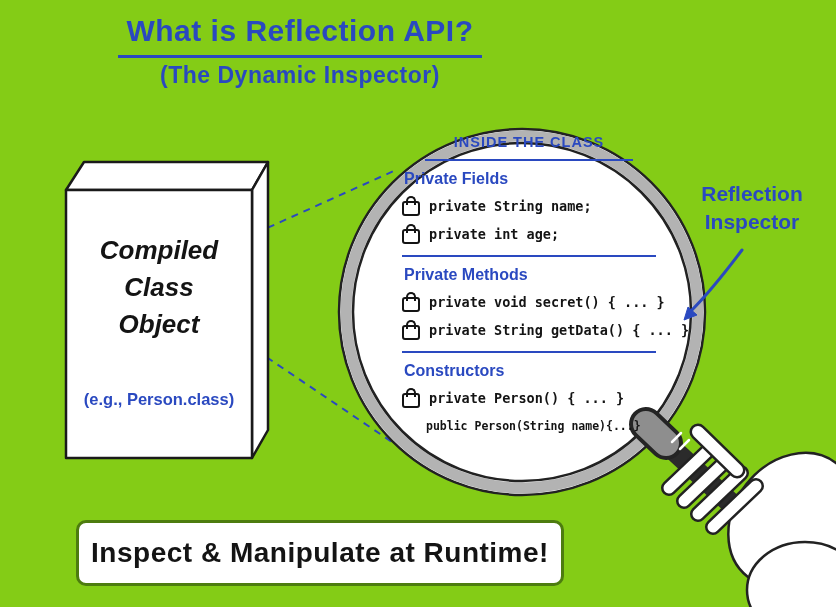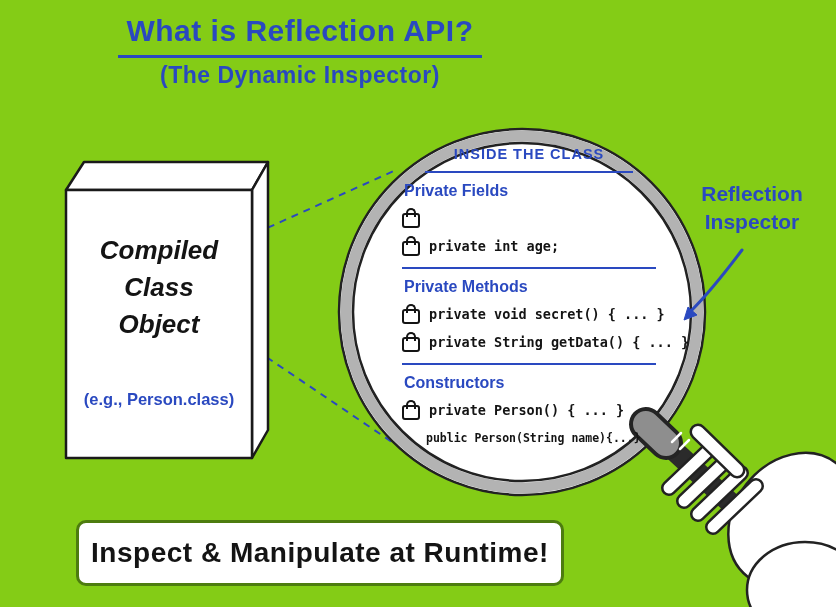--- a/index.html
+++ b/index.html
@@ -16,21 +16,21 @@
   .subtitle{left:60px;top:62px;width:480px;text-align:center;color:#2a49c0;
             font-size:23px;font-weight:bold;letter-spacing:.5px;}
 
   
   .box-text{left:66px;top:232px;width:186px;text-align:center;color:#141414;
             font-size:26px;font-weight:bold;line-height:37px;font-style:italic;}
   .box-caption{left:60px;top:390px;width:198px;text-align:center;color:#2a49c0;
                font-size:16.5px;font-weight:bold;}
 
   
-  .lens-col{left:402px;top:146px;width:254px;}
+  .lens-col{left:402px;top:134px;width:254px;}
   .lens-heading{text-align:center;color:#2a49c0;font-size:14.5px;font-weight:bold;
                 letter-spacing:1px;}
   .divider{border:none;border-top:2px solid #2a49c0;margin:9px 0 0 0;}
   .divider.d1{width:82%;margin-left:9%;}
   .section{margin-top:9px;}
   .section-title{color:#2a49c0;font-size:16px;font-weight:bold;margin:2px 0 5px 2px;}
   .row{display:flex;align-items:center;gap:9px;margin:3px 0;height:25px;}
   .code-text{font-family:"DejaVu Sans Mono",monospace;font-weight:bold;
              font-size:13.5px;color:#141414;white-space:nowrap;}
   .code-text.small{font-size:11.5px;margin-left:24px;}
@@ -117,20 +117,21 @@
   <div class="abs box-caption">(e.g., Person.class)</div>
 
   <div class="abs lens-col">
     <div class="lens-heading">INSIDE THE CLASS</div>
     <hr class="divider d1">
 
     <div class="section">
       <div class="section-title">Private Fields</div>
       <div class="row">
         <span class="lock"></span>
+        <span class="code-text">private String name;</span>
       </div>
       <div class="row">
         <span class="lock"></span>
         <span class="code-text">private int age;</span>
       </div>
     </div>
     <hr class="divider">
 
     <div class="section">
       <div class="section-title">Private Methods</div>

